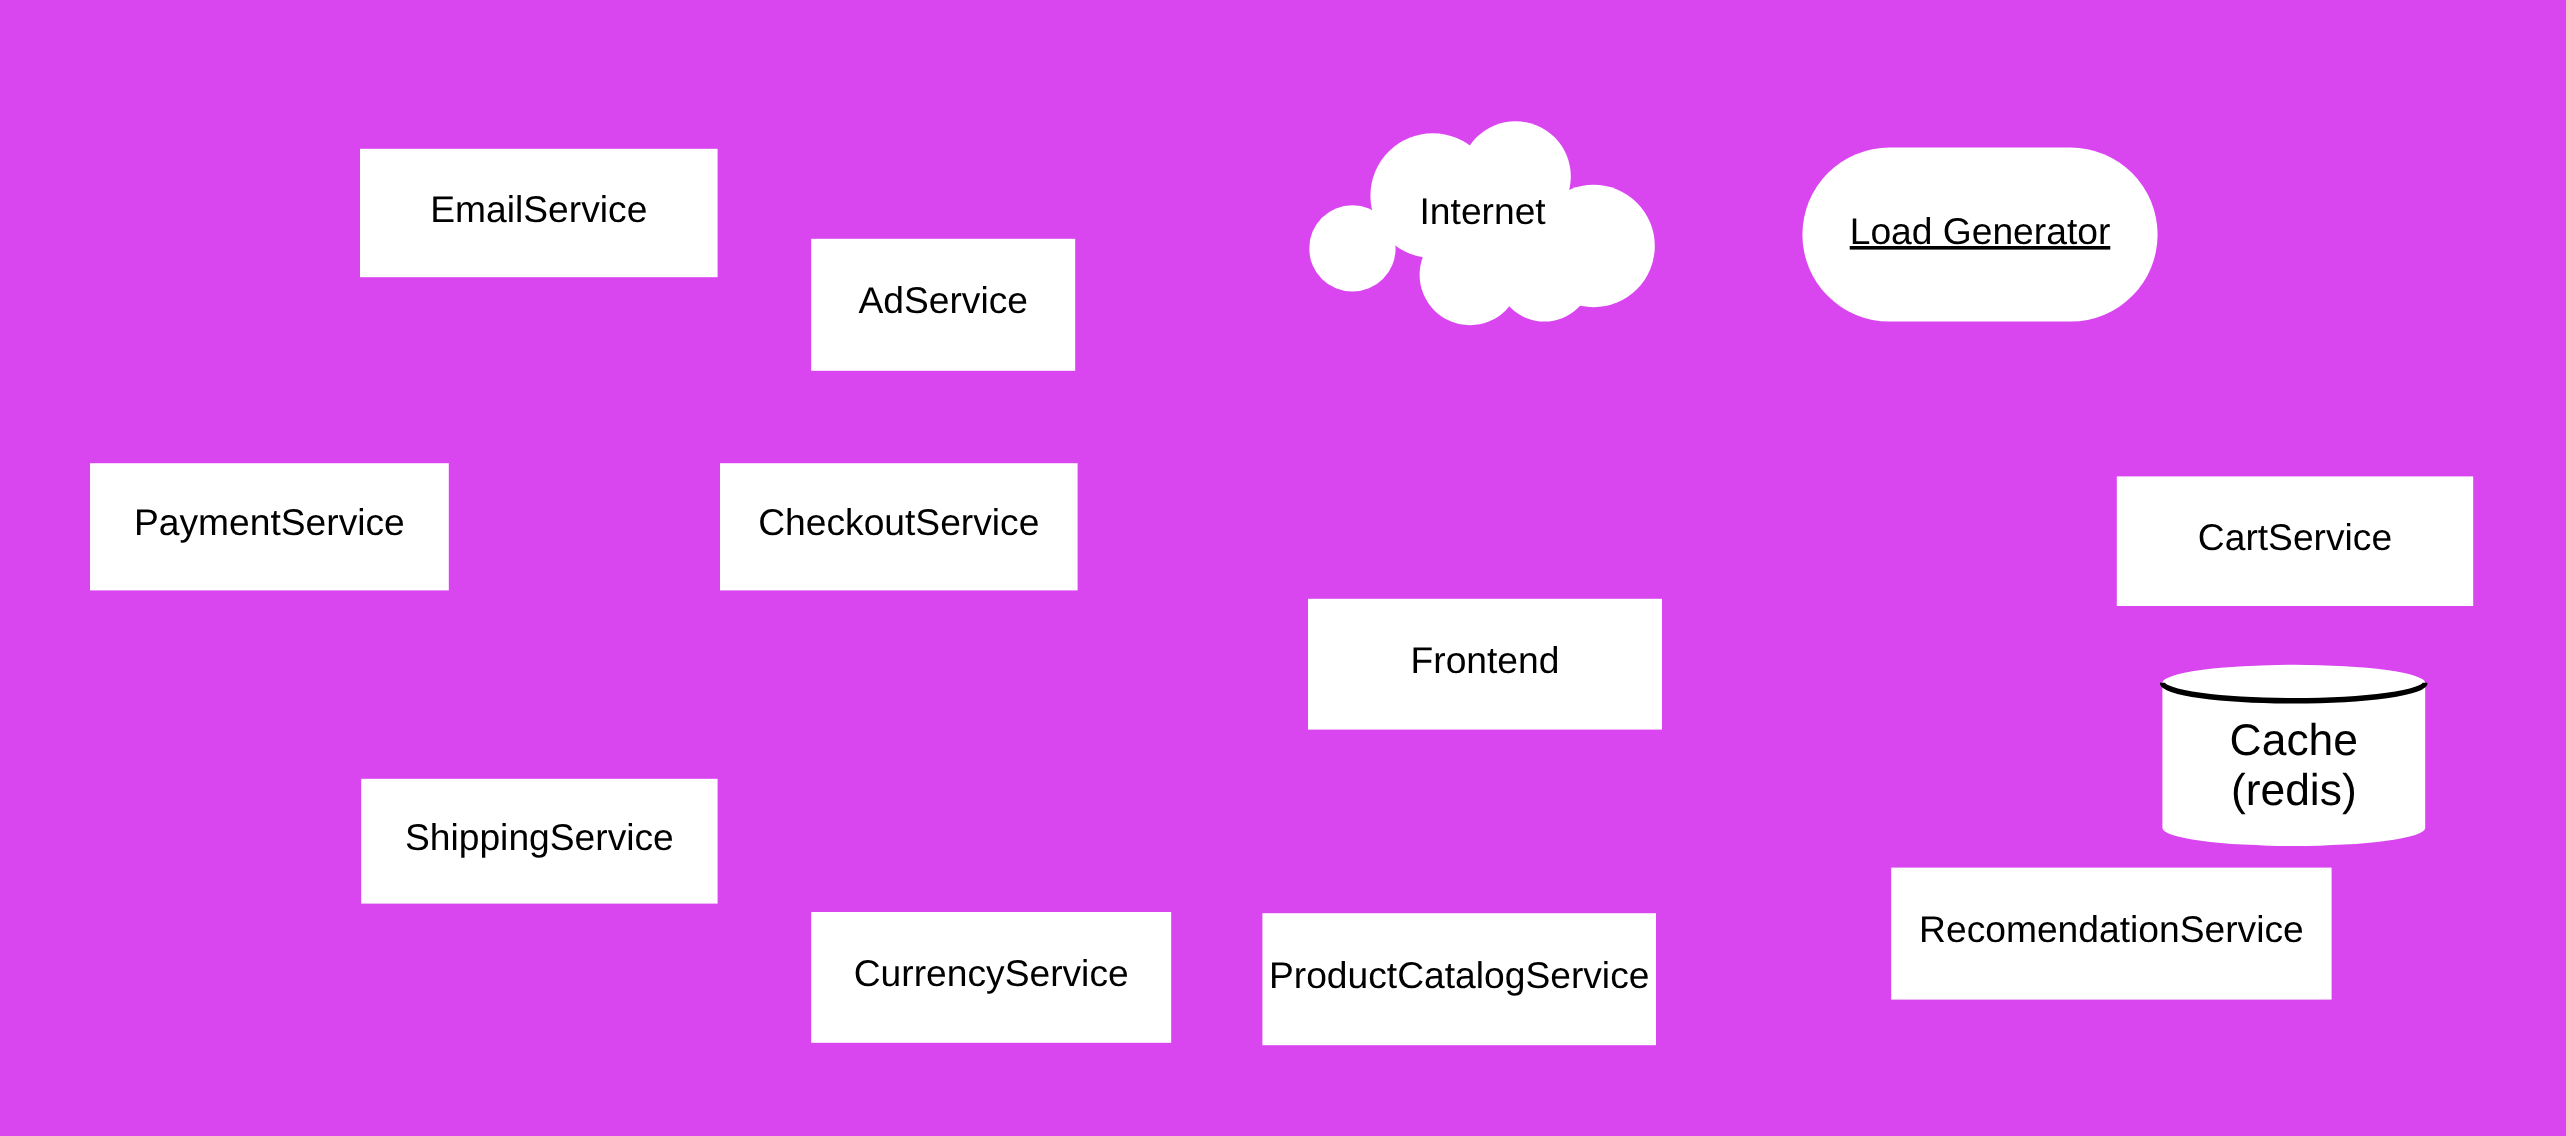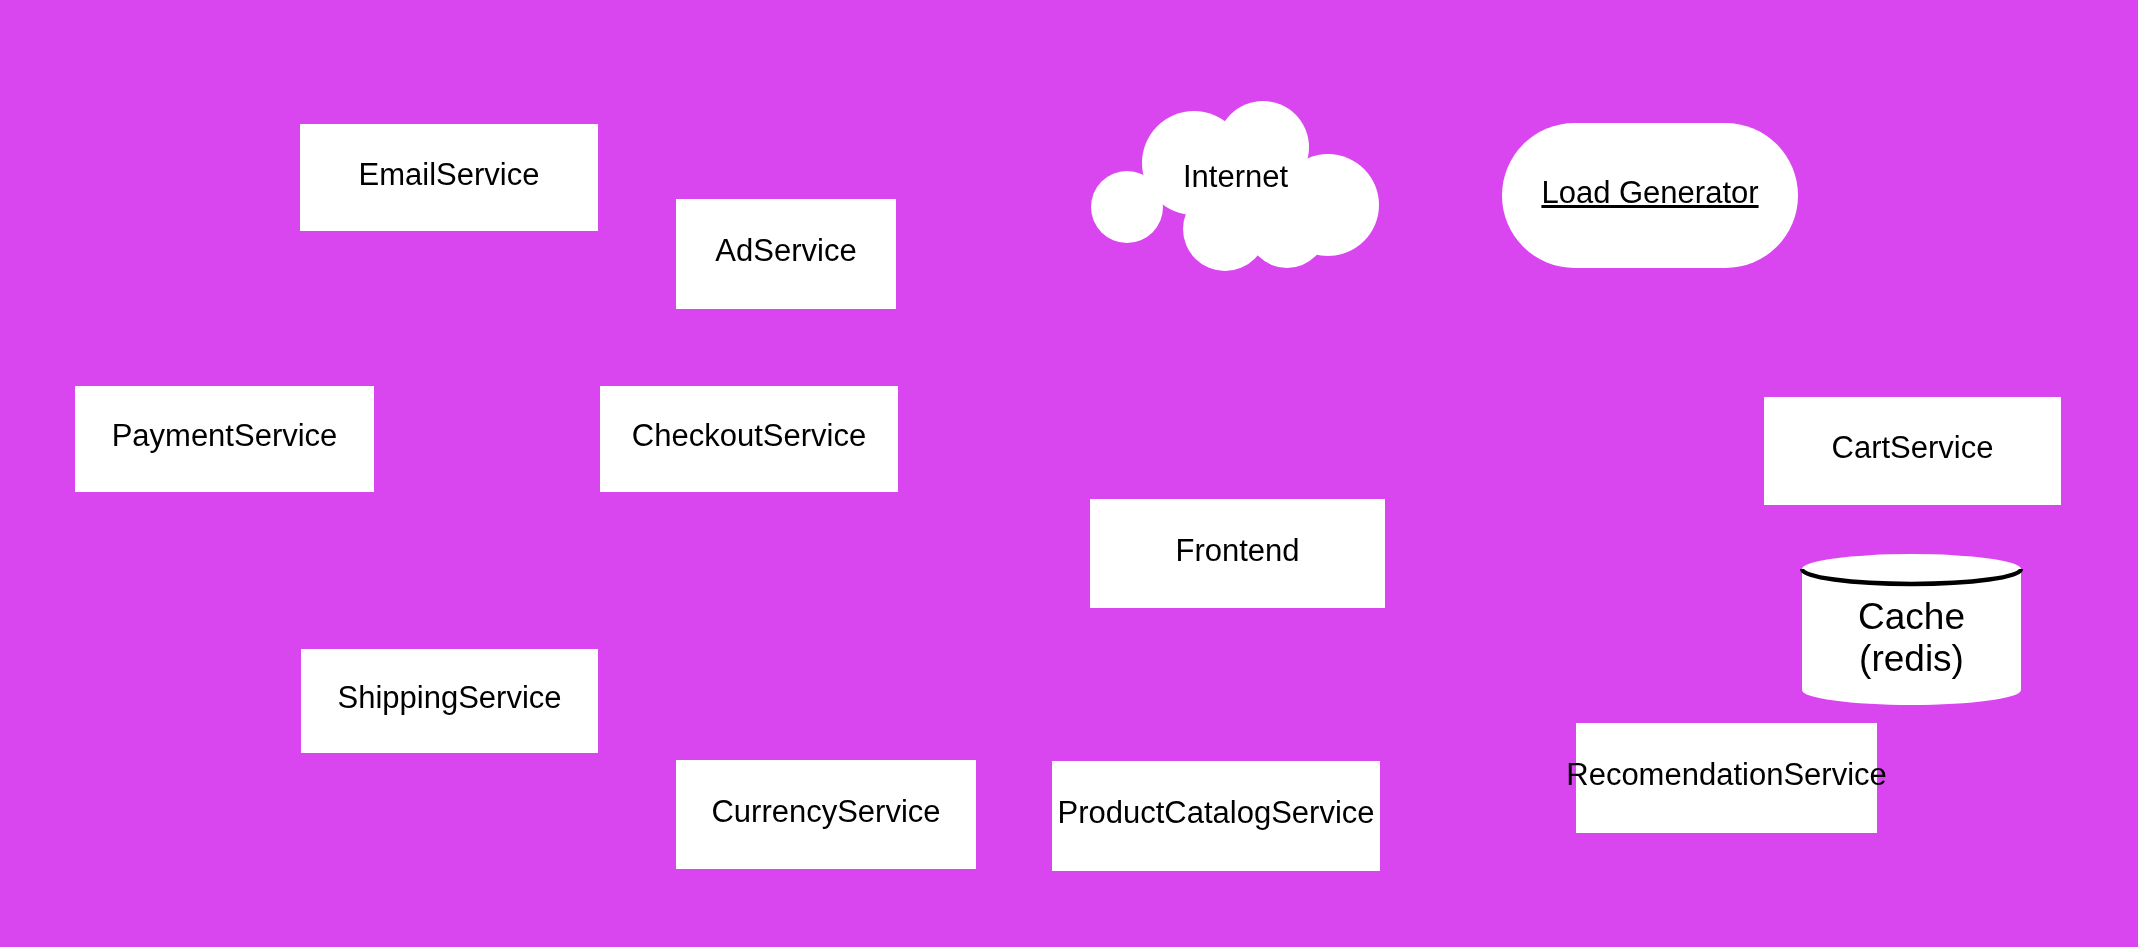--- a/index.html
+++ b/index.html
@@ -129,17 +129,17 @@
   </div>
 
   <div class="node rect" style="left:676px; top:760px; width:300px; height:109px;">
     <span class="label">CurrencyService</span>
   </div>
 
   <div class="node rect" style="left:1052px; top:761px; width:328px; height:110px;">
     <span class="label">ProductCatalogService</span>
   </div>
 
-  <div class="node rect" style="left:1576px; top:723px; width:301px; height:110px;">
+  <div class="node rect" style="left:1576px; top:723px; width:367px; height:110px;">
     <span class="label">RecomendationService</span>
   </div>
 
 </div>
 
 </body></html>

